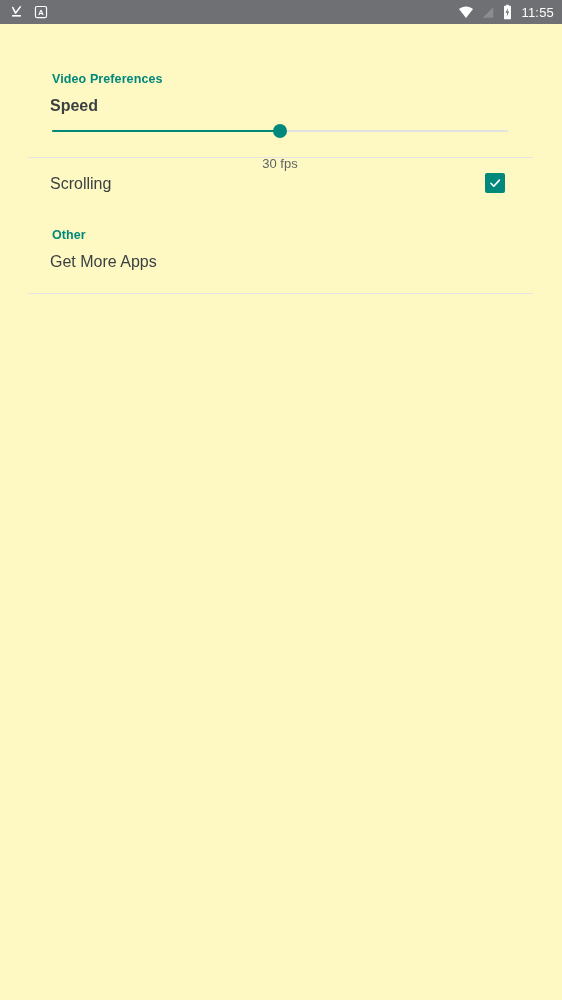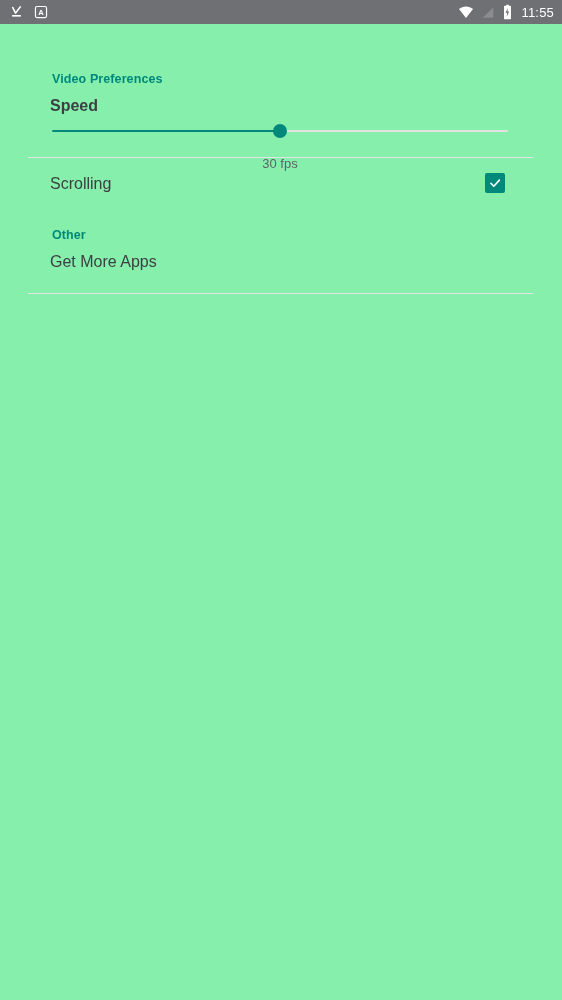--- a/index.html
+++ b/index.html
@@ -47,21 +47,21 @@
     font-family: "Liberation Sans", sans-serif;
     padding-left: 1px;
   }
 
   
   .content {
     position: absolute;
     top: 24px; left: 0;
     width: 562px;
     height: 976px;
-    background: #86efac;
+    background: #fef9c3;
   }
 
   .category-header {
     position: absolute;
     left: 52px;
     font-size: 12.5px;
     font-weight: bold;
     color: #00897B;
     letter-spacing: .1px;
     white-space: nowrap;

